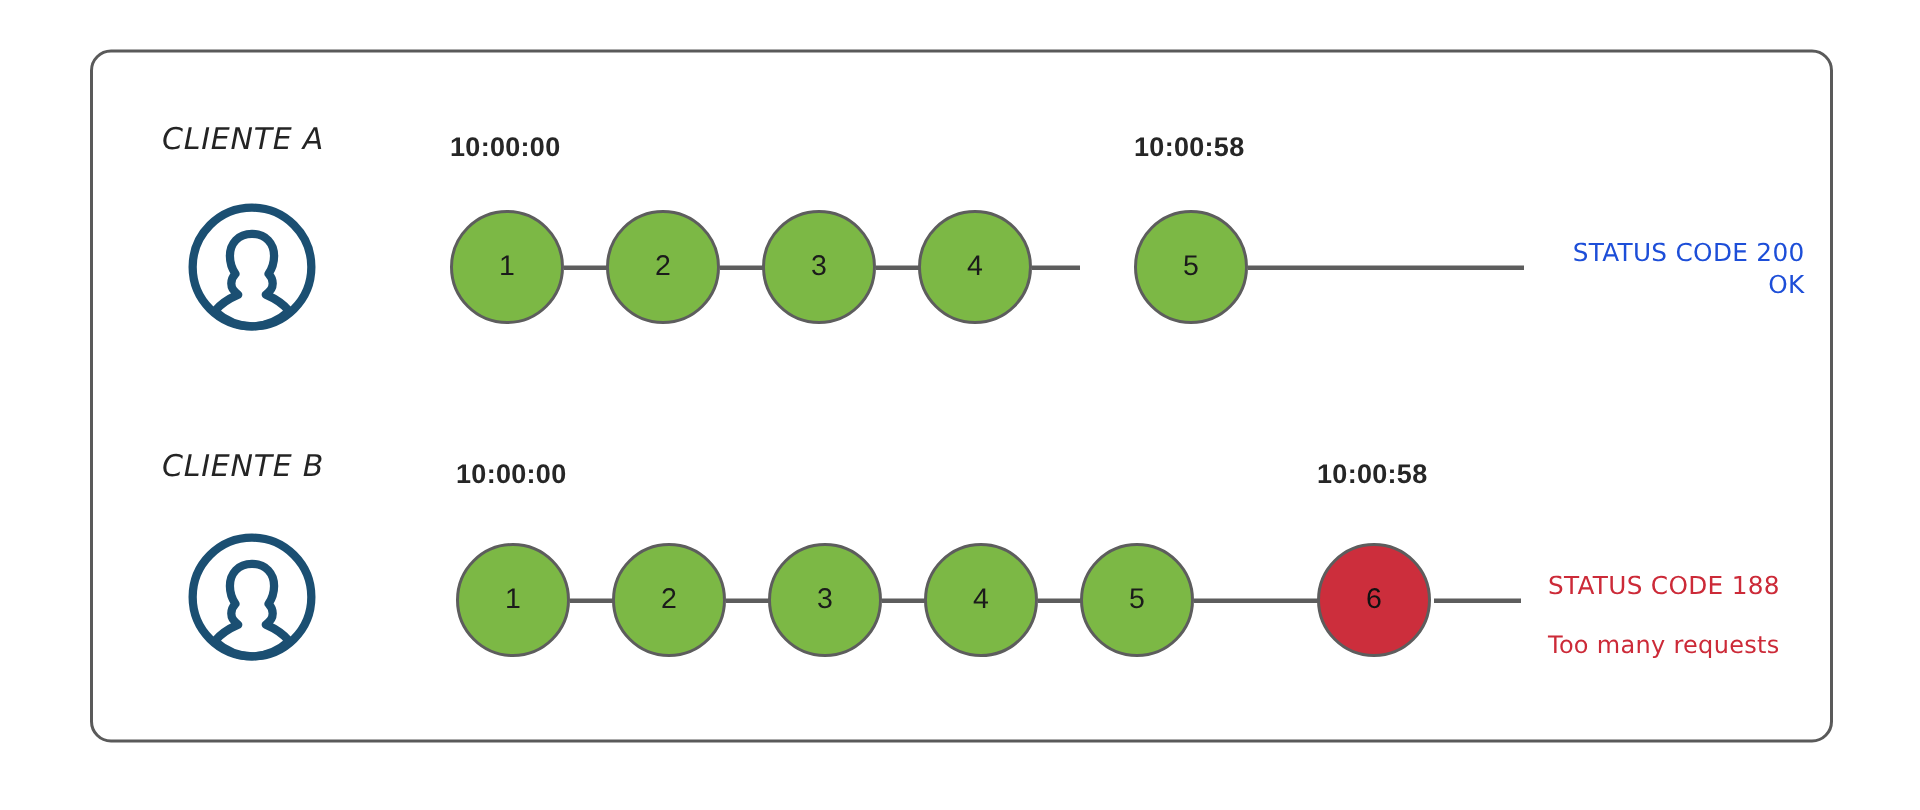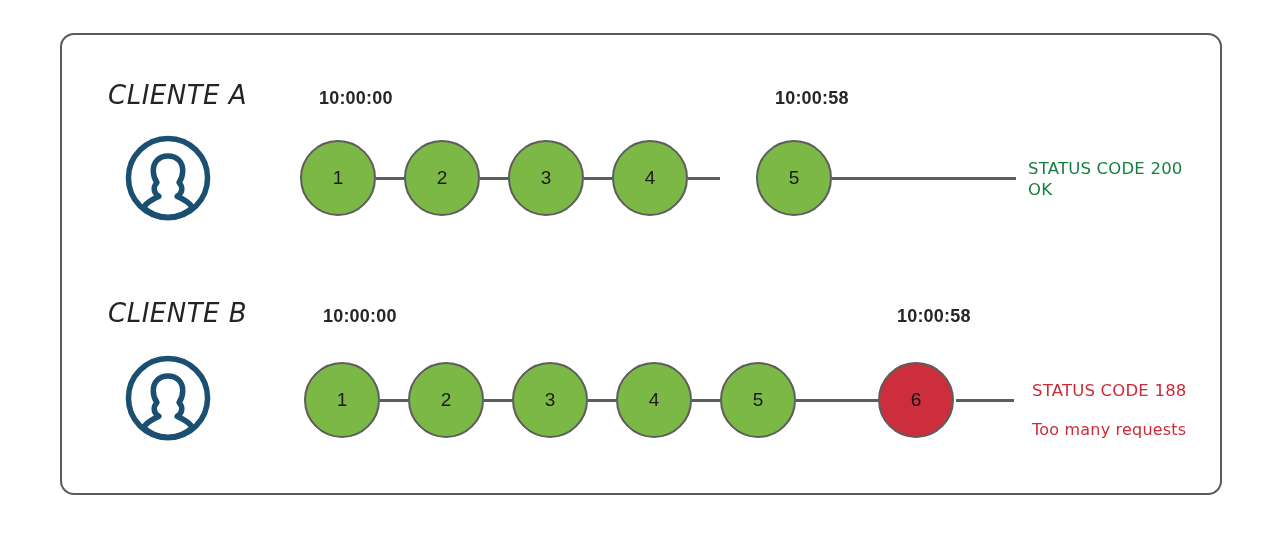--- a/index.html
+++ b/index.html
@@ -27,36 +27,35 @@
     width: 1162px;
     height: 462px;
     border: 2.5px solid #5a5a5a;
     border-radius: 14px;
     box-sizing: border-box;
     background: #ffffff;
   }
   .client-label {
     position: absolute;
     font-family: "DejaVu Sans", sans-serif;
-    font-size: 26px;
+    font-size: 20px;
     font-style: italic;
     font-weight: 500;
     letter-spacing: 0.5px;
     color: #242424;
     white-space: nowrap;
   }
   .timestamp {
     position: absolute;
     font-family: "Liberation Sans", sans-serif;
     font-size: 18px;
     font-weight: bold;
     color: #262626;
     white-space: nowrap;
     letter-spacing: 0.2px;
-    margin-left: 19px;
   }
   .avatar {
     position: absolute;
     width: 92px;
     height: 92px;
   }
   .node {
     position: absolute;
     width: 76px;
     height: 76px;
@@ -80,21 +79,21 @@
   .status {
     position: absolute;
     font-family: "DejaVu Sans", sans-serif;
     font-size: 16.5px;
     line-height: 1.28;
     white-space: nowrap;
     letter-spacing: 0.2px;
   }
   .status .line1 { display: block; }
   .status .line2 { display: block; }
-  .status.ok { color: #15803d; text-align: left; }
+  .status.ok { color: #1d4ed8; text-align: right; }
   .status.err { color: #cc2a38; text-align: left; }
   .status.err .line2 { font-size: 16px; margin-top: 19px; }
 </style>
 </head>
 <body>
 
 <div id="stage">
 
   <div class="frame"></div>
 

